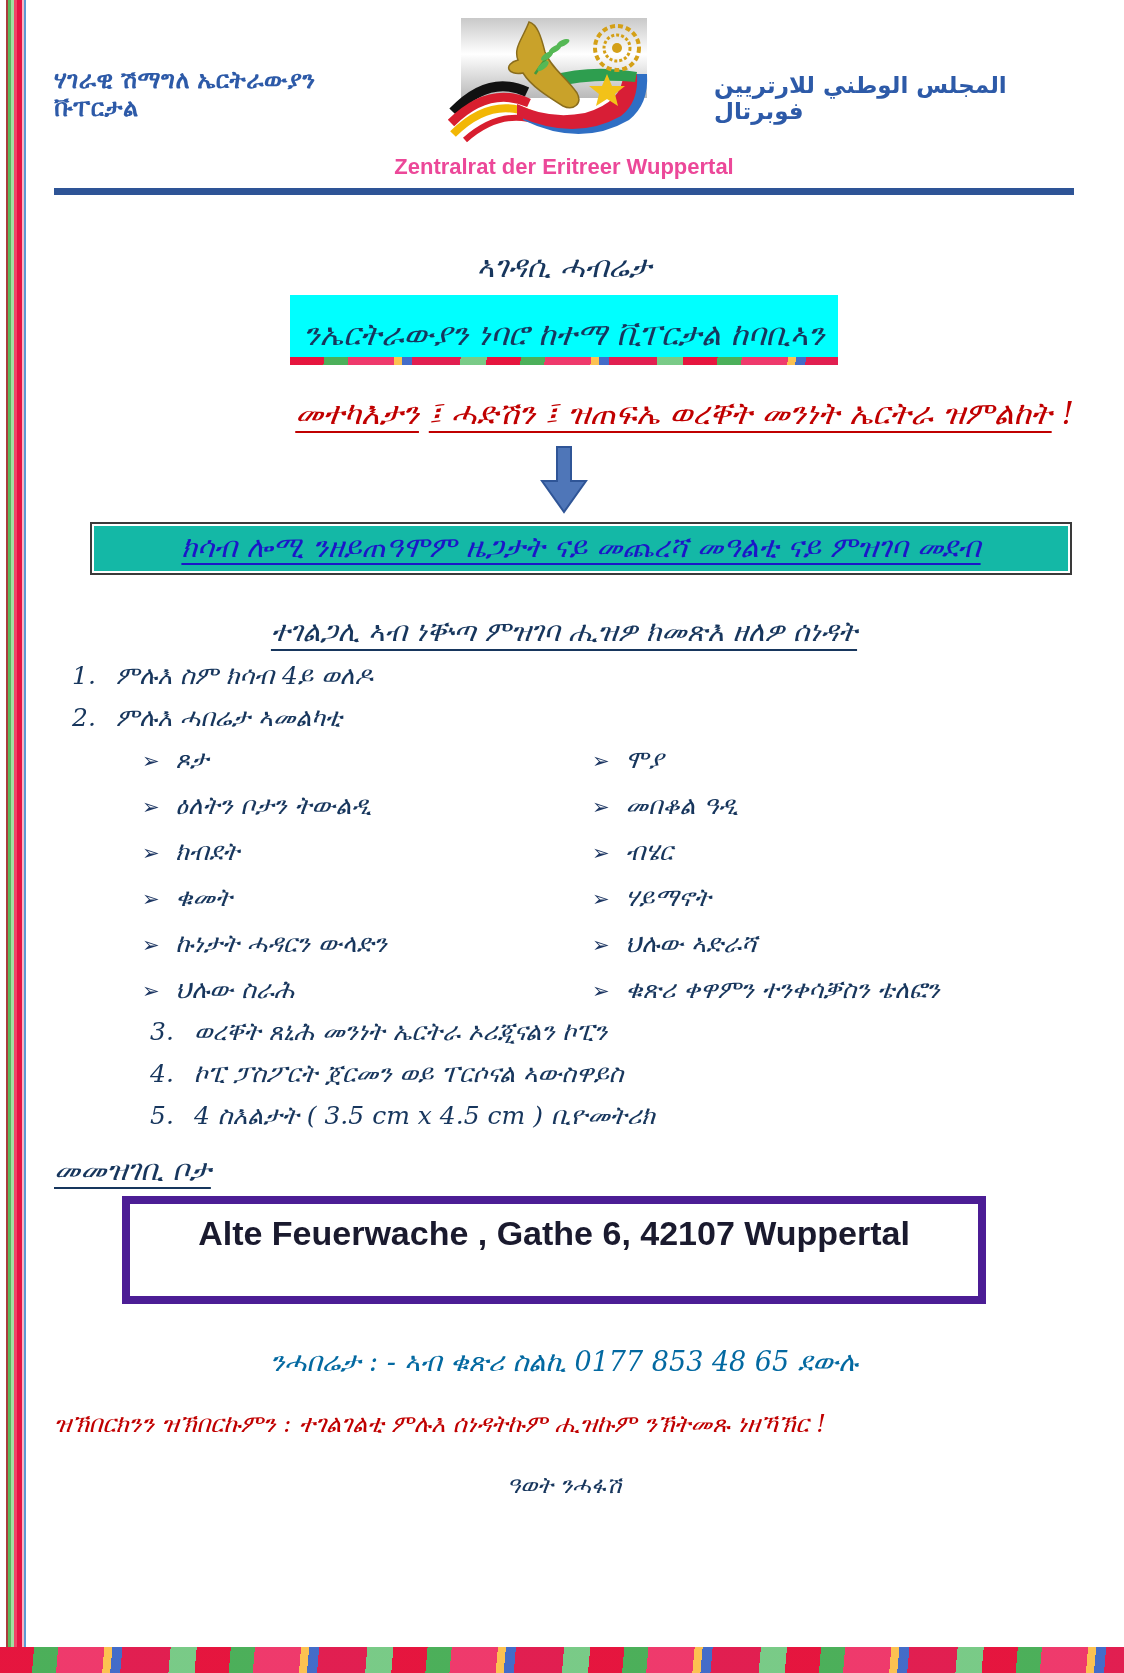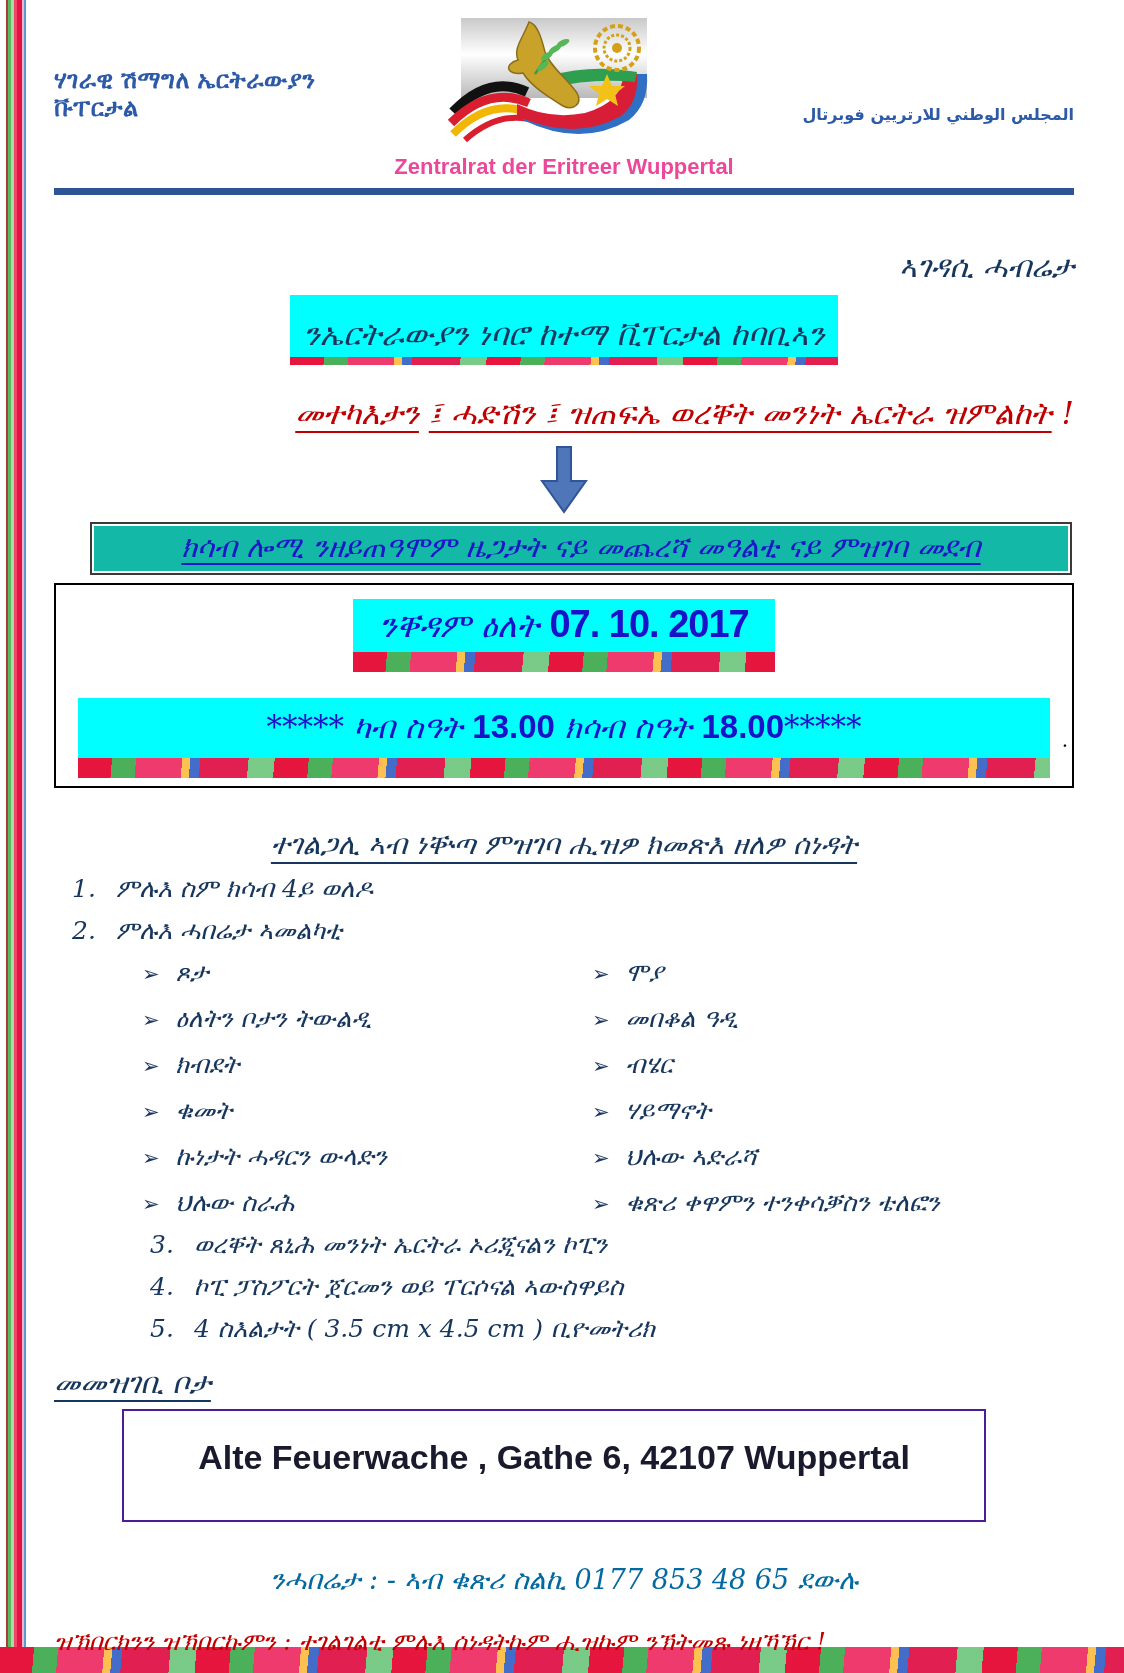--- a/index.html
+++ b/index.html
@@ -17,29 +17,29 @@
        rgba(240,60,110,.9) 58px 104px, rgba(255,210,80,.9) 104px 112px,
        rgba(40,120,220,.85) 112px 122px, rgba(225,30,80,.92) 122px 170px, rgba(110,220,140,.9) 170px 196px);}
 
   .content{position:relative;padding:16px 50px 0 54px;}
 
   
   .header-row{display:flex;justify-content:space-between;align-items:flex-end;}
   .hdr-left{width:340px;font-family:"Liberation Sans",sans-serif;font-weight:bold;
     font-size:24px;color:#2d5aa8;padding-bottom:30px;letter-spacing:.5px;margin-top:28px;}
   .hdr-right{width:360px;font-family:"DejaVu Sans",sans-serif;font-weight:bold;
-    font-size:16px;color:#2d5aa8;text-align:right;direction:rtl;padding-bottom:28px;}
+    font-size:23px;color:#2d5aa8;text-align:left;direction:rtl;padding-bottom:28px;}
   .logo-wrap{width:246px;height:136px;flex:0 0 auto;}
   .org-german{text-align:center;font-family:"Liberation Sans",sans-serif;font-weight:bold;
     font-size:22px;color:#ec4899;margin-top:2px;}
   .blue-rule{height:7px;background:#2e5496;margin-top:8px;}
 
   
   .eth{font-family:"DejaVu Serif",serif;font-style:italic;}
-  .title{margin-top:54px;text-align:right;font-size:30px;color:#17365d;}
+  .title{margin-top:54px;text-align:center;font-size:30px;color:#17365d;}
   .hl-band{display:inline-block;background:#00ffff;color:#17365d;font-size:31px;
     padding:21px 14px 4px;}
   .audience-wrap{display:table;margin:10px auto 0;}
   .audience-underline{height:8px;margin-top:0;}
   .subject{margin-top:30px;text-align:right;font-size:31px;color:#c00000;}
   .subject u{text-decoration:underline;text-underline-offset:7px;text-decoration-thickness:2px;}
 
   
   .arrow-wrap{text-align:center;margin-top:14px;}
 
@@ -66,21 +66,21 @@
   .lvl2{margin-left:96px;}
   .num-item .num{width:44px;flex:0 0 auto;}
   .bullet-grid{display:grid;grid-template-columns:450px 1fr;margin:12px 0 0 88px;row-gap:16px;}
   .bullet{display:flex;align-items:baseline;color:#17365d;font-size:25px;}
   .bullet .glyph{font-family:"DejaVu Sans",sans-serif;font-style:normal;font-size:21px;
     color:#1f3864;margin-right:16px;}
 
   
   .venue-heading{margin-top:22px;text-align:left;font-size:29px;color:#17365d;}
   .venue-heading span{text-decoration:underline;text-underline-offset:7px;text-decoration-thickness:2px;}
-  .address-box{margin:8px 88px 0 68px;border:2px solid #4c1d95;height:82px;padding-top:27px;}
+  .address-box{margin:8px 88px 0 68px;border:8px solid #4c1d95;height:82px;padding-top:10px;}
   .address{text-align:center;font-family:"Liberation Sans",sans-serif;font-weight:bold;
     font-size:34px;color:#1a1a2e;font-style:normal;}
 
   .contact{margin-top:42px;text-align:center;font-size:27px;color:#0369a1;}
   .reminder{margin-top:32px;text-align:left;font-size:24px;color:#c00000;}
   .slogan{margin-top:34px;text-align:center;font-size:23px;color:#17365d;}
 </style>
 </head>
 <body>
 
@@ -150,34 +150,20 @@
         <path d="M17,1 h14 v34 h15 L24,66 L2,35 h15 Z" fill="#4f76b8" stroke="#2f5597" stroke-width="2"></path>
       </svg>
     </div>
 
     <div class="box1">
       <div class="box1-band eth">
         <u>ክሳብ ሎሚ ንዘይጠዓሞም ዜጋታት  ናይ መጨረሻ መዓልቲ  ናይ ምዝገባ መደብ</u>
       </div>
     </div>
 
-    <div class="box2">
-      <div class="date-wrap">
-        <span class="date-band eth">
-          <span>ንቐዳም ዕለት</span>
-          <span class="date-num">07. 10. 2017</span>
-        </span>
-        <div class="date-underline rainbow"></div>
-      </div>
-      <div class="time-band eth">
-        <span>*****</span><span> ካብ  ስዓት  </span><span class="time-num">13.00</span><span>  ክሳብ  ስዓት  </span><span class="time-num">18.00</span><span>*****</span>
-      </div>
-      <div class="time-underline rainbow"></div>
-      <span class="trailing-dot">.</span>
-    </div>
 
     <div class="req-heading eth">
       <span>ተገልጋሊ ኣብ ነቝጣ ምዝገባ ሒዝዎ ክመጽእ ዘለዎ ሰነዳት</span>
     </div>
 
     <div class="num-item eth lvl1">
       <span class="num">1.</span>
       <span>ምሉእ ስም ክሳብ 4ይ ወለዶ</span>
     </div>
     <div class="num-item eth lvl1">

